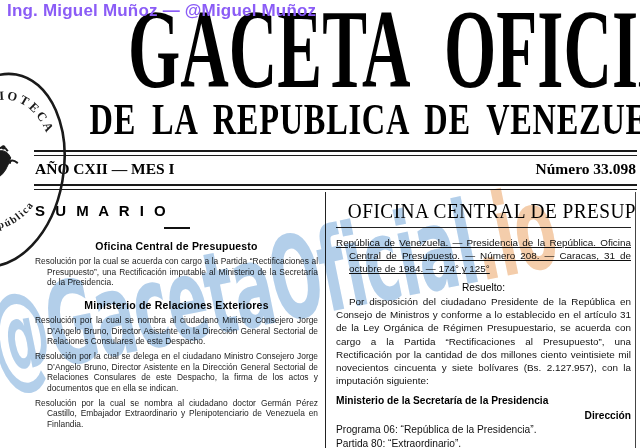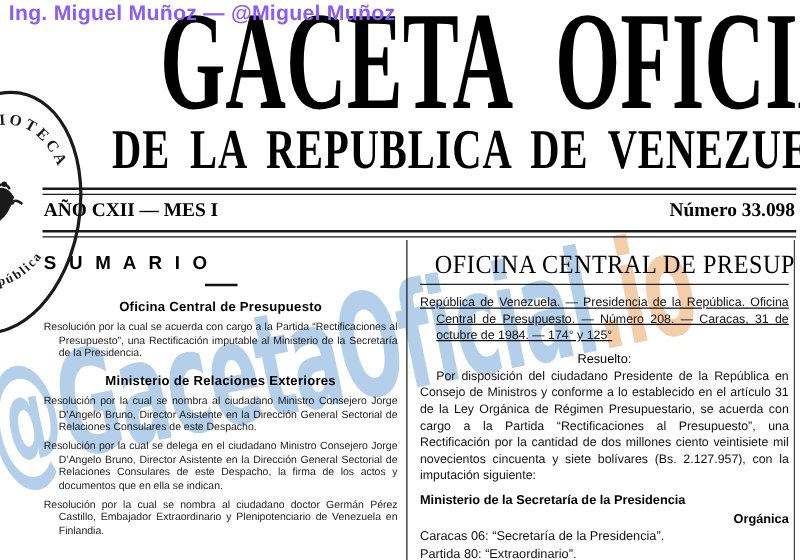--- a/index.html
+++ b/index.html
@@ -148,22 +148,22 @@
 
     <div class="col-right">
       <div class="article-header">OFICINA CENTRAL DE PRESUPUESTO</div>
       <div class="article-header-rule"></div>
 
       <p class="art-intro">República de Venezuela. — Presidencia de la República. Oficina Central de Presupuesto. — Número 208. — Caracas, 31 de octubre de 1984. — 174° y 125°</p>
       <div class="resuelto">Resuelto:</div>
       <p class="art-body">Por disposición del ciudadano Presidente de la República en Consejo de Ministros y conforme a lo establecido en el artículo 31 de la Ley Orgánica de Régimen Presupuestario, se acuerda con cargo a la Partida “Rectificaciones al Presupuesto”, una Rectificación por la cantidad de dos millones ciento veintisiete mil novecientos cincuenta y siete bolívares (Bs. 2.127.957), con la imputación siguiente:</p>
 
       <div class="ministry">Ministerio de la Secretaría de la Presidencia</div>
-      <div class="currency">Orgánica</div>
-      <div class="budget-line">Caracas 06: “Secretaría de la Presidencia”.</div>
+      <div class="currency">Dirección</div>
+      <div class="budget-line">Programa 06: “República de la Presidencia”.</div>
       <div class="budget-line">Partida 80: “Extraordinario”.</div>
 
     </div>
   </div>
 
   <div class="stamp">
     <svg width="150" height="212" viewBox="0 0 150 212">
       <defs>
         <path id="arcTop" d="M 18 128 A 54 88 0 0 1 132 128"></path>
         <path id="arcBottom" d="M 24 96 A 52 86 0 0 0 126 96"></path>

